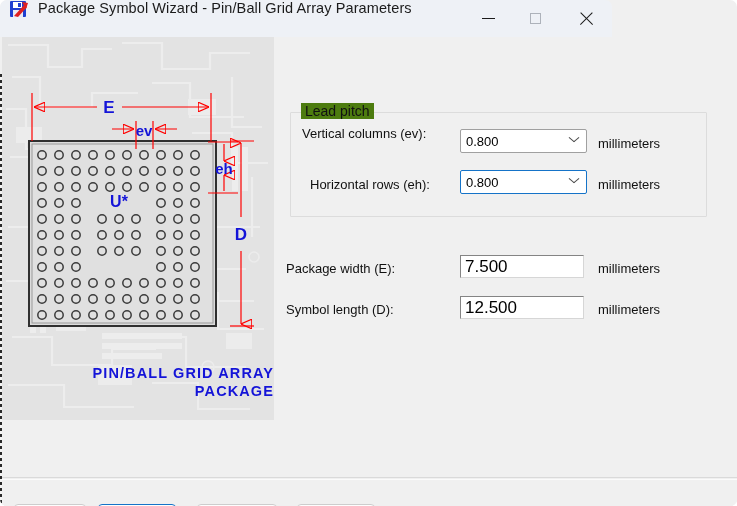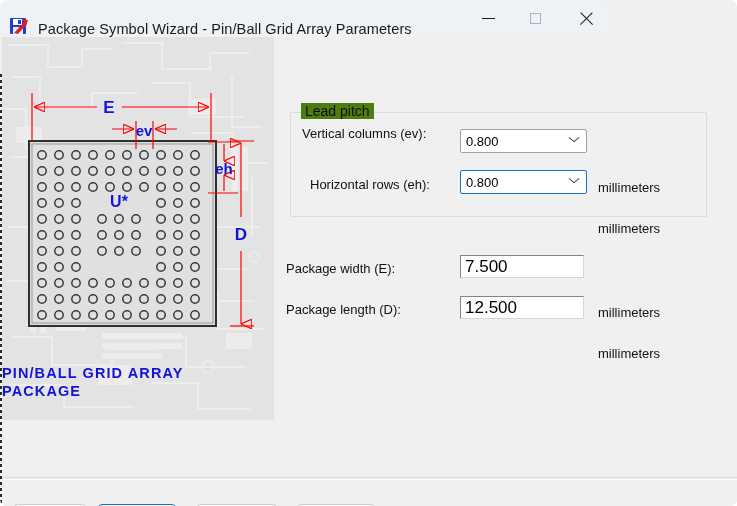--- a/index.html
+++ b/index.html
@@ -14,21 +14,21 @@
     background:#f0f0f0;
     box-sizing:border-box;
     border-radius:7px;
     overflow:hidden;
   }
 
   
   .titlebar{
     position:absolute;left:0;top:0;width:612px;height:37px;
     background:#eef1f6;
-    display:flex;align-items:flex-end;
+    display:flex;align-items:flex-start;
     border-top-left-radius:7px;border-top-right-radius:7px;
   }
   .title-icon{
     width:20px;height:20px;margin-left:9px;margin-right:9px;
     position:relative;flex:none;
   }
   .title-text{
     font-size:14.5px;color:#1b1b1b;letter-spacing:.1px;
     white-space:nowrap;
   }
@@ -64,40 +64,40 @@
     position:absolute;left:2px;top:0;width:272px;height:383px;
     background:#e3e3e3;
     overflow:hidden;
   }
   .pcb{
     position:absolute;left:0;top:0;width:272px;height:383px;
     opacity:1;
   }
   .illus-caption{
     position:absolute;left:0;bottom:20px;width:272px;
-    text-align:left;color:#1414d8;
+    text-align:right;color:#1414d8;
     font-weight:bold;font-size:14.5px;letter-spacing:1.1px;line-height:18px;
     font-family:"Liberation Sans","DejaVu Sans",sans-serif;
   }
   .pkg-svg{position:absolute;left:0;top:0;}
 
   
   .groupbox{
     position:absolute;left:290px;top:75px;width:415px;height:103px;
     border:1px solid #dcdcdc;border-radius:1px;background:transparent;
   }
   .groupbox-legend{
     position:absolute;left:301px;top:66px;background:#4d7c0f;padding:0 4px;
     font-size:14px;color:#111;
   }
   .field-label{
     position:absolute;font-size:13px;color:#111;white-space:nowrap;
   }
   .unit-label{
-    position:absolute;font-size:13px;color:#111;white-space:nowrap;margin-top:44px;
+    position:absolute;font-size:13px;color:#111;white-space:nowrap;
   }
   .combo{
     position:absolute;width:127px;height:24px;box-sizing:border-box;
     background:#ffffff;border:1px solid #a0a0a0;border-radius:2px;
     display:flex;align-items:center;gap:38px;
   }
   .combo.focused{border:1.6px solid #1573c8;}
   .combo .cval{
     font-size:13px;color:#000;padding-left:5px;flex:1;
   }
@@ -411,21 +411,21 @@
       <span class="chev"></span>
     </div>
     <div class="unit-label" style="left:598px;top:140px;">millimeters</div>
 
     <div class="field-label" style="left:286px;top:224px;">Package width (E):</div>
     <div class="textbox" style="left:460px;top:218px;">
       <span class="tval">7.500</span>
     </div>
     <div class="unit-label" style="left:598px;top:224px;">millimeters</div>
 
-    <div class="field-label" style="left:286px;top:265px;">Package length (D):</div>
+    <div class="field-label" style="left:286px;top:265px;">Symbol length (D):</div>
     <div class="textbox" style="left:460px;top:259px;">
       <span class="tval">12.500</span>
     </div>
     <div class="unit-label" style="left:598px;top:265px;">millimeters</div>
 
     <div class="sep"></div>
     <div class="sep2"></div>
 
     <div class="btnrow">
       <div class="btn" style="left:14px;width:72px;">&lt; Back</div>

